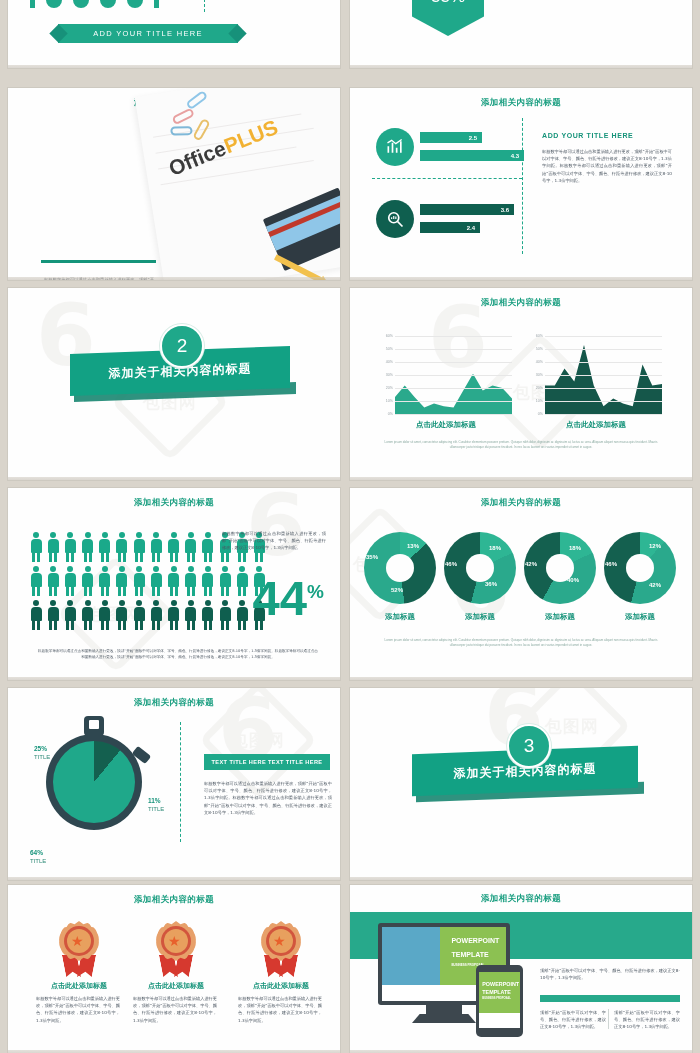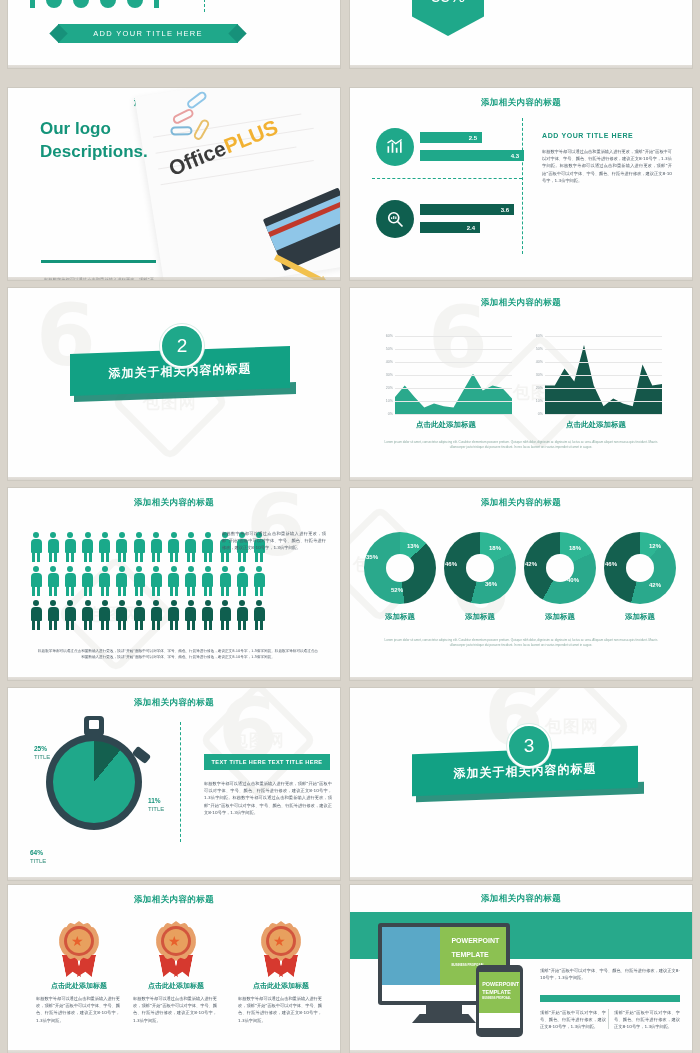--- a/index.html
+++ b/index.html
@@ -274,24 +274,20 @@
         <div class="clip" style="left:6px;top:14px;border-color:#e8a0a0;transform:rotate(-18deg)"></div>
         <div class="clip" style="left:2px;top:28px;border-color:#7fb8d8;transform:rotate(8deg)"></div>
         <div class="clip" style="left:22px;top:30px;border-color:#e8c06a;transform:rotate(-52deg)"></div>
       </div>
       <div class="book">
         <div class="stripe"></div>
           <div class="red"></div>
       </div>
       <div class="pencil"></div>
     </div>
-    <div class="ol-title">
-      <div>Our logo</div>
-      <div>Descriptions.</div>
-    </div>
     <div class="ol-rule"></div>
     <div class="ol-body body-cn cn">标题数字等都可以通过点击和重新输入进行更改，顶部“开始”面板中可以对字体、字号、颜色、行距等进行修改，建议正文8-10号字，1.3倍字间距。标题数字等都可以通过点击和重新输入进行更改，顶部“开始”面板中可以对字体、字号、颜色、行距等进行修改，建议正文8-10号字，1.3倍字间距。</div>
   </div>
 
   <div class="slide sl4">
     <div class="s-title cn" style="padding-top:9px">添加相关内容的标题</div>
 
     <div class="ic-circle" style="left:26px;top:40px;background:#1fa88a">
       <svg width="20" height="20" viewBox="0 0 24 24" fill="none" stroke="#fff" stroke-width="2">
         <path d="M4 19V11M9 19V7M14 19V13M19 19V5"></path>
@@ -652,20 +648,21 @@
         <span class="person">
             <i class="head"></i>
             <i class="body"></i>
             <i class="l1"></i>
             <i class="l2"></i>
           </span>
       </div>
     </div>
 
     <div class="sidetxt body-cn cn">标题数字等都可以通过点击和重新输入进行更改，顶部“开始”面板中可以对字体、字号、颜色、行距等进行修改，建议正文8-10号字，1.3倍字间距。</div>
+    <div class="big44"><span>44</span><sup>%</sup></div>
     <div class="foot body-cn cn" style="font-size:3.6px;text-align:center">标题数字等都可以通过点击和重新输入进行更改，顶部“开始”面板中可以对字体、字号、颜色、行距等进行修改，建议正文8-10号字，1.3倍字间距。标题数字等都可以通过点击和重新输入进行更改，顶部“开始”面板中可以对字体、字号、颜色、行距等进行修改，建议正文8-10号字，1.3倍字间距。</div>
   </div>
 
   <div class="slide sl8">
     <div class="wm">
       <div class="w6" style="left:100px;top:56px">6</div>
       <div class="wdia" style="left:-12px;top:34px">
           <span>包图网</span>
         </div>
     </div>

